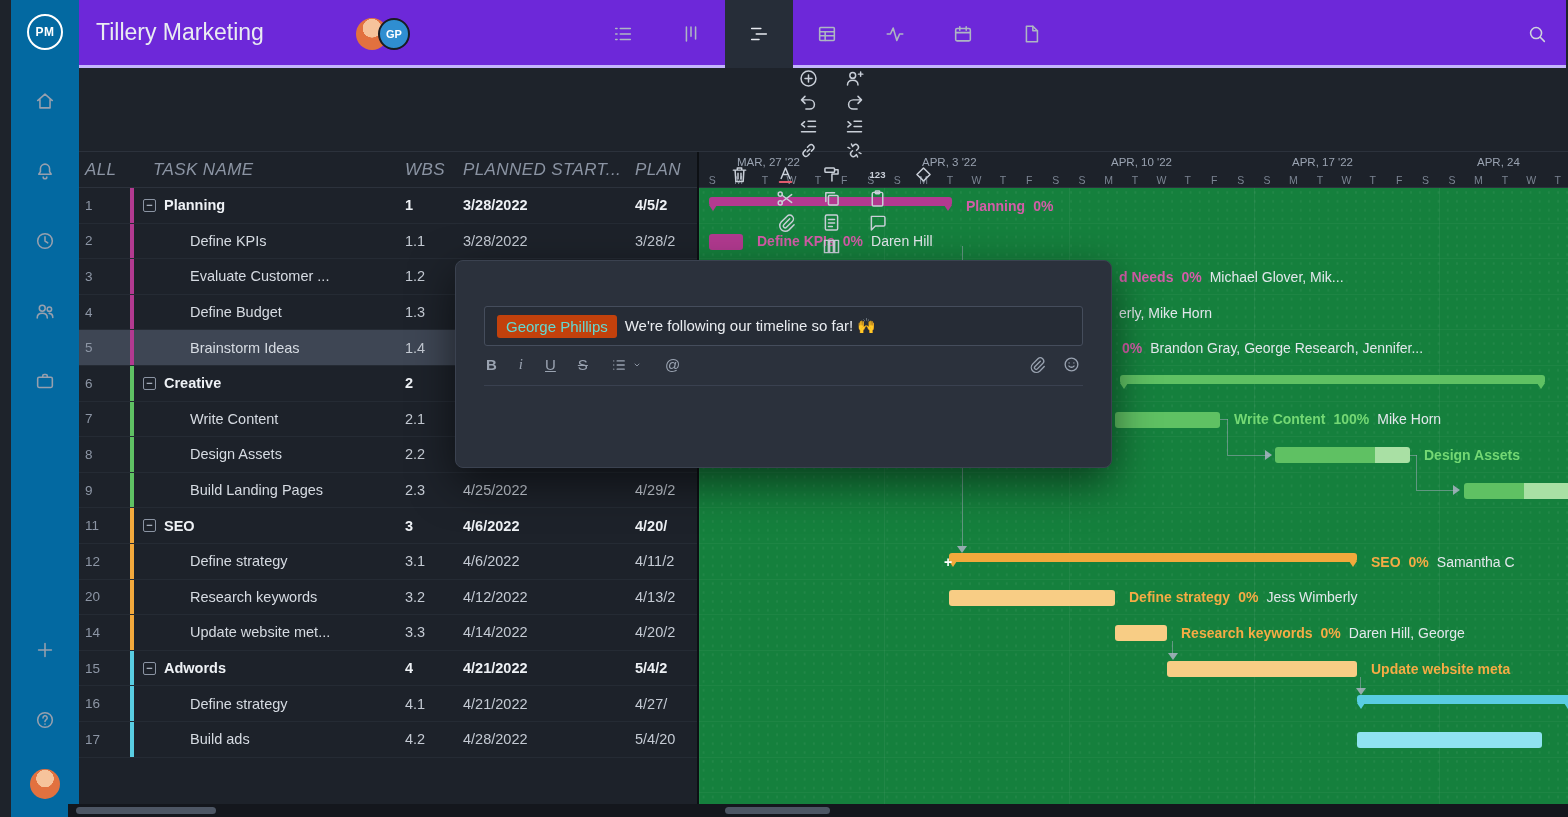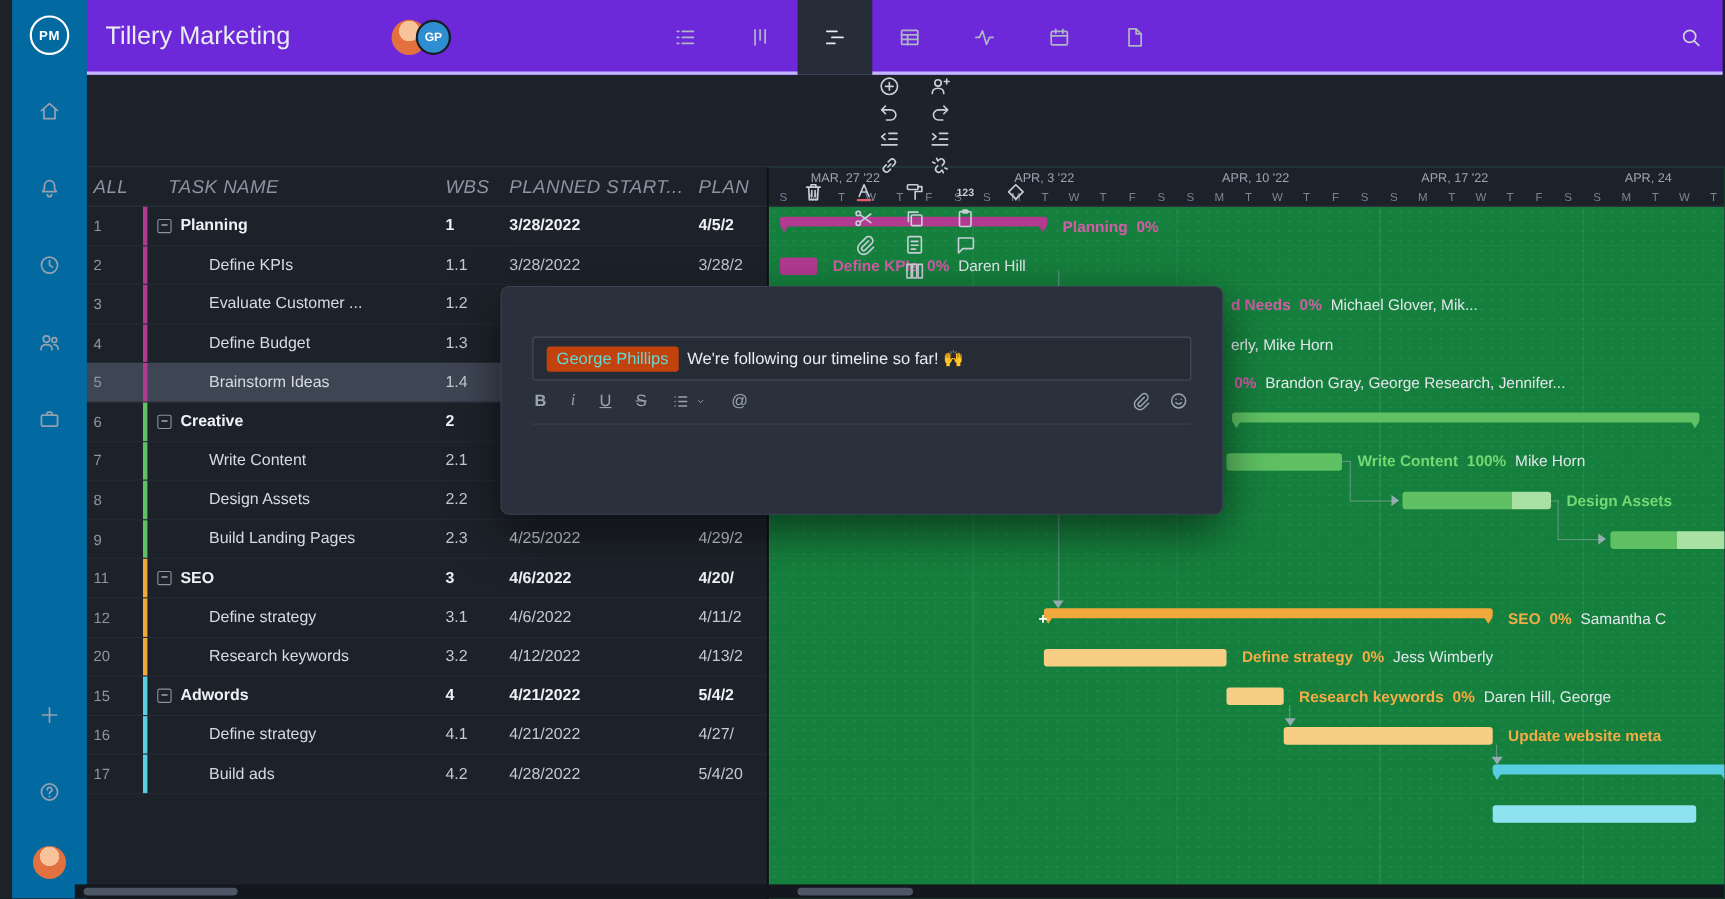--- a/index.html
+++ b/index.html
@@ -530,20 +530,30 @@
           </div>
           <div class="trow">
             <div class="c-num">20</div>
             <div class="c-strip" style="background: rgb(242, 169, 60);"></div>
             <div class="c-name">
               <span>Research keywords</span>
             </div>
             <div class="c-wbs">3.2</div>
             <div class="c-start">4/12/2022</div>
             <div class="c-end">4/13/2</div>
+          </div>
+          <div class="trow">
+            <div class="c-num">14</div>
+            <div class="c-strip" style="background: rgb(242, 169, 60);"></div>
+            <div class="c-name">
+              <span>Update website met...</span>
+            </div>
+            <div class="c-wbs">3.3</div>
+            <div class="c-start">4/14/2022</div>
+            <div class="c-end">4/20/2</div>
           </div>
           <div class="trow group">
             <div class="c-num">15</div>
             <div class="c-strip" style="background: rgb(89, 205, 226);"></div>
             <div class="c-name">
               <span class="collapse">−</span>
               <span>Adwords</span>
             </div>
             <div class="c-wbs">4</div>
             <div class="c-start">4/21/2022</div>

